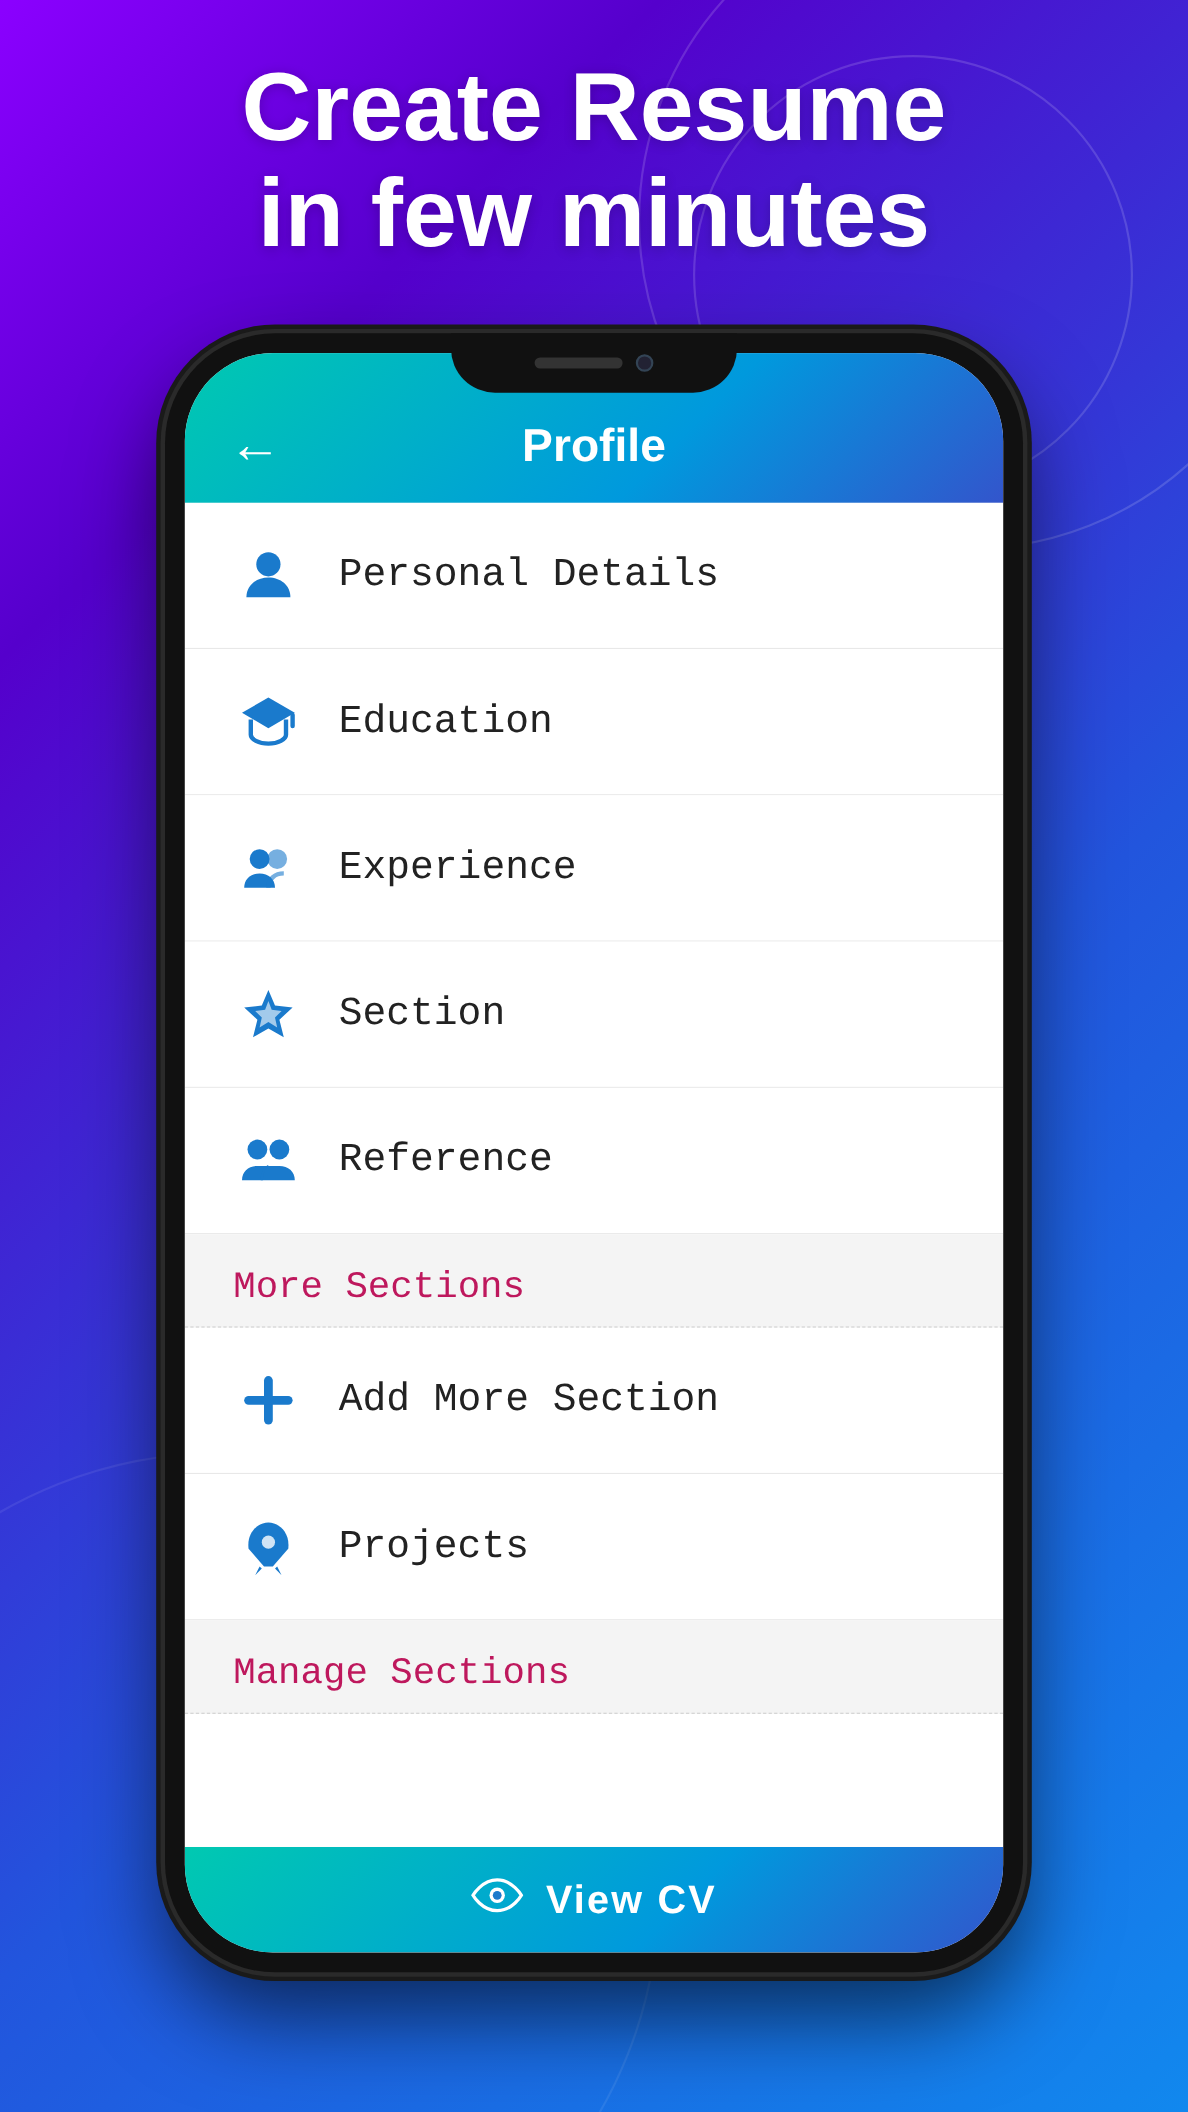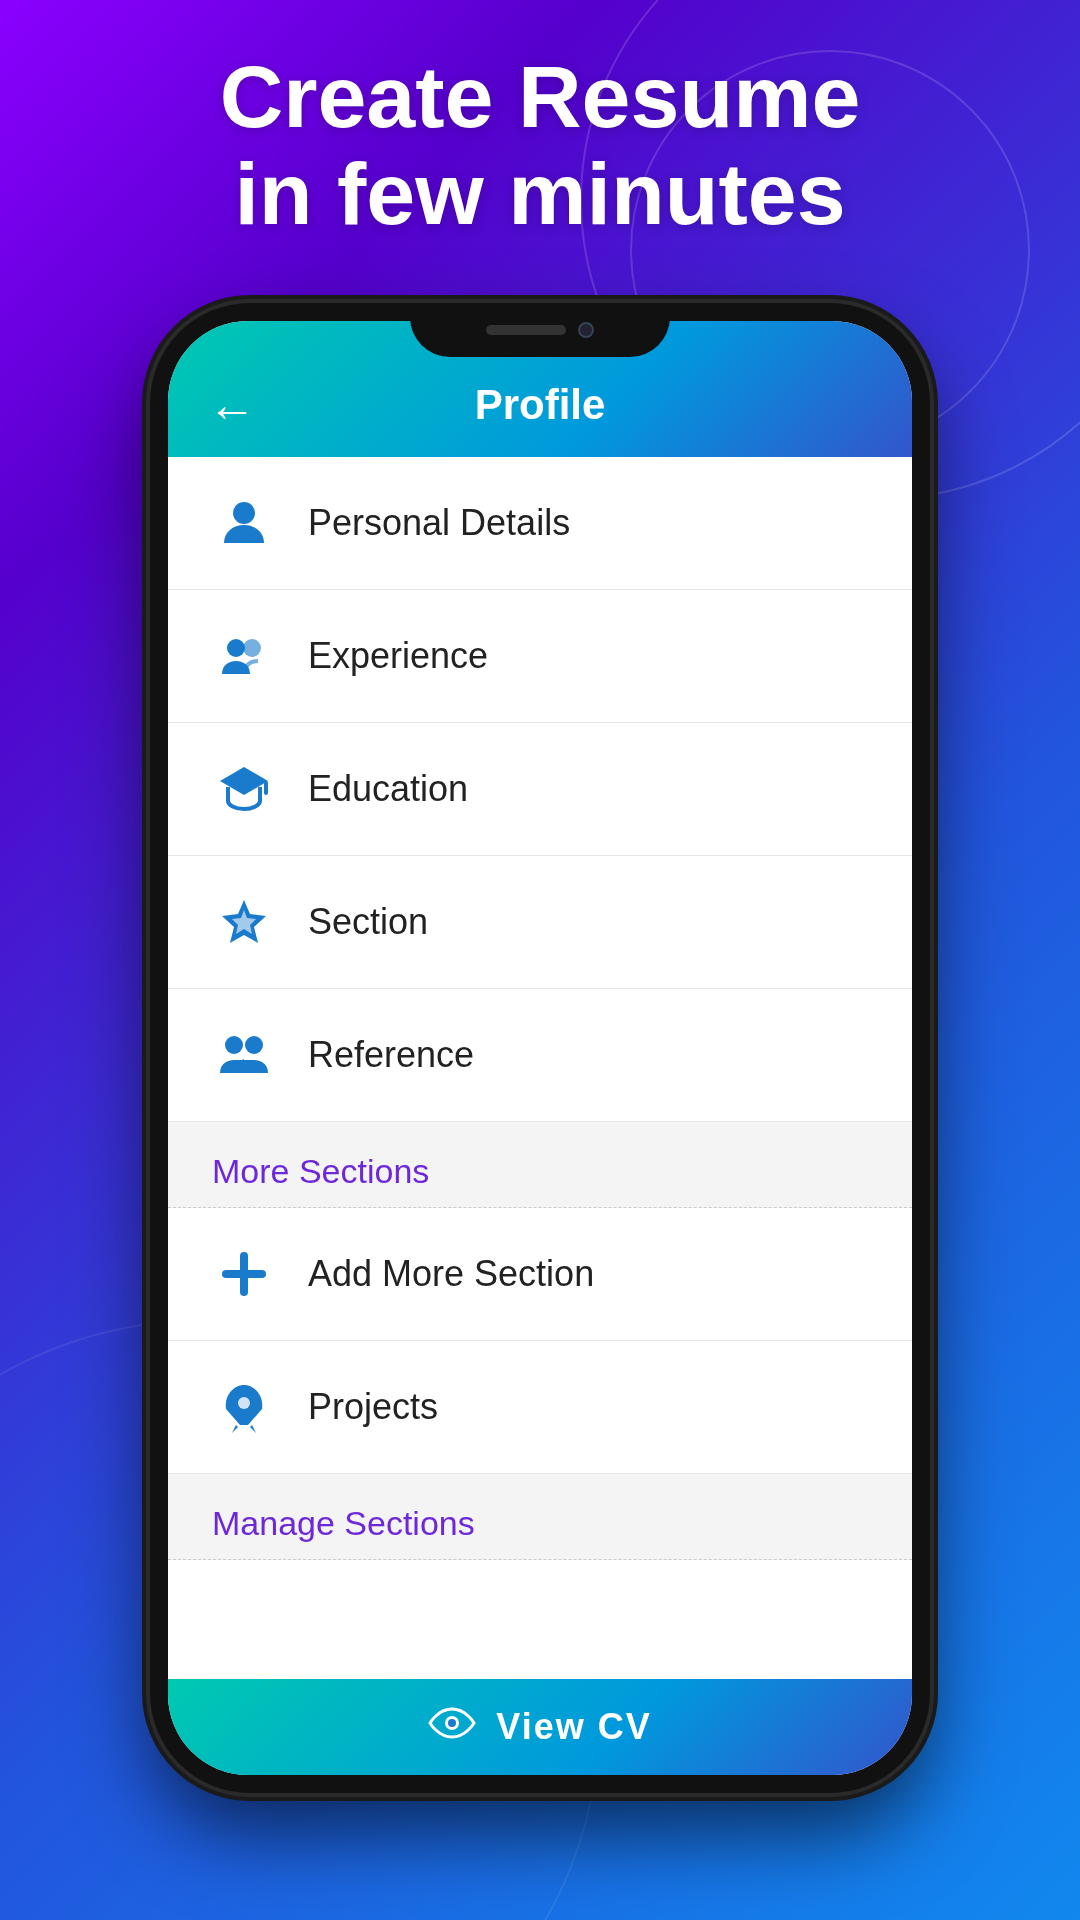--- a/index.html
+++ b/index.html
@@ -137,20 +137,21 @@
       font-size: 42px;
       font-weight: 600;
       text-align: center;
     }
 
     
     .menu-list {
       flex: 1;
       background: #fff;
       overflow-y: auto;
+      font-family: Liberation Mono, monospace;
     }
 
     .menu-item {
       display: flex;
       align-items: center;
       padding: 34px 44px;
       border-bottom: 1.5px solid #e8e8e8;
       background: #fff;
       cursor: pointer;
     }
@@ -177,21 +178,21 @@
     }
 
     
     .section-header {
       padding: 30px 44px 16px;
       background: #f4f4f4;
       border-bottom: 1.5px dashed #ccc;
     }
     .section-header-text {
       font-size: 34px;
-      color: #6d28d9;
+      color: #be185d;
       font-weight: 500;
     }
 
     
     .bottom-bar {
       background: linear-gradient(135deg, #00C9B1 0%, #0099DD 60%, #3355CC 100%);
       padding: 24px 40px;
       display: flex;
       align-items: center;
       justify-content: center;
@@ -245,38 +246,38 @@
               <circle cx="26" cy="16" r="11" class="icon-blue"></circle>
               <path d="M6 46c0-11 9-18 20-18s20 7 20 18" class="icon-blue"></path>
             </svg>
           </div>
           <span class="menu-label">Personal Details</span>
         </div>
 
         <div class="menu-item">
           <div class="menu-icon">
             <svg viewBox="0 0 52 52" xmlns="http://www.w3.org/2000/svg">
+              <polygon points="26,4 50,18 26,32 2,18" class="icon-blue"></polygon>
+              <path d="M10 24v14c0 4 7 8 16 8s16-4 16-8V24" fill="none" stroke="#1a7acc" stroke-width="4"></path>
+              <rect x="46" y="18" width="4" height="14" class="icon-blue" rx="2"></rect>
+            </svg>
+          </div>
+          <span class="menu-label">Education</span>
+        </div>
+
+        <div class="menu-item">
+          <div class="menu-icon">
+            <svg viewBox="0 0 52 52" xmlns="http://www.w3.org/2000/svg">
               <circle cx="18" cy="18" r="9" class="icon-blue"></circle>
               <circle cx="34" cy="18" r="9" class="icon-blue" opacity="0.6"></circle>
               <path d="M4 44c0-8 6-13 14-13s14 5 14 13" class="icon-blue"></path>
               <path d="M26 44c0-8 6-13 14-13" fill="none" stroke="#1a7acc" stroke-width="4" opacity="0.6"></path>
             </svg>
           </div>
           <span class="menu-label">Experience</span>
-        </div>
-
-        <div class="menu-item">
-          <div class="menu-icon">
-            <svg viewBox="0 0 52 52" xmlns="http://www.w3.org/2000/svg">
-              <polygon points="26,4 50,18 26,32 2,18" class="icon-blue"></polygon>
-              <path d="M10 24v14c0 4 7 8 16 8s16-4 16-8V24" fill="none" stroke="#1a7acc" stroke-width="4"></path>
-              <rect x="46" y="18" width="4" height="14" class="icon-blue" rx="2"></rect>
-            </svg>
-          </div>
-          <span class="menu-label">Education</span>
         </div>
 
         <div class="menu-item">
           <div class="menu-icon">
             <svg viewBox="0 0 52 52" xmlns="http://www.w3.org/2000/svg">
               <path d="M26 4 L32 18 L48 20 L36 31 L40 47 L26 39 L12 47 L16 31 L4 20 L20 18 Z" class="icon-blue"></path>
               <polygon points="26,14 29,22 38,23 32,29 34,38 26,33 18,38 20,29 14,23 23,22" fill="#fff" opacity="0.6"></polygon>
             </svg>
           </div>
           <span class="menu-label">Section</span>

